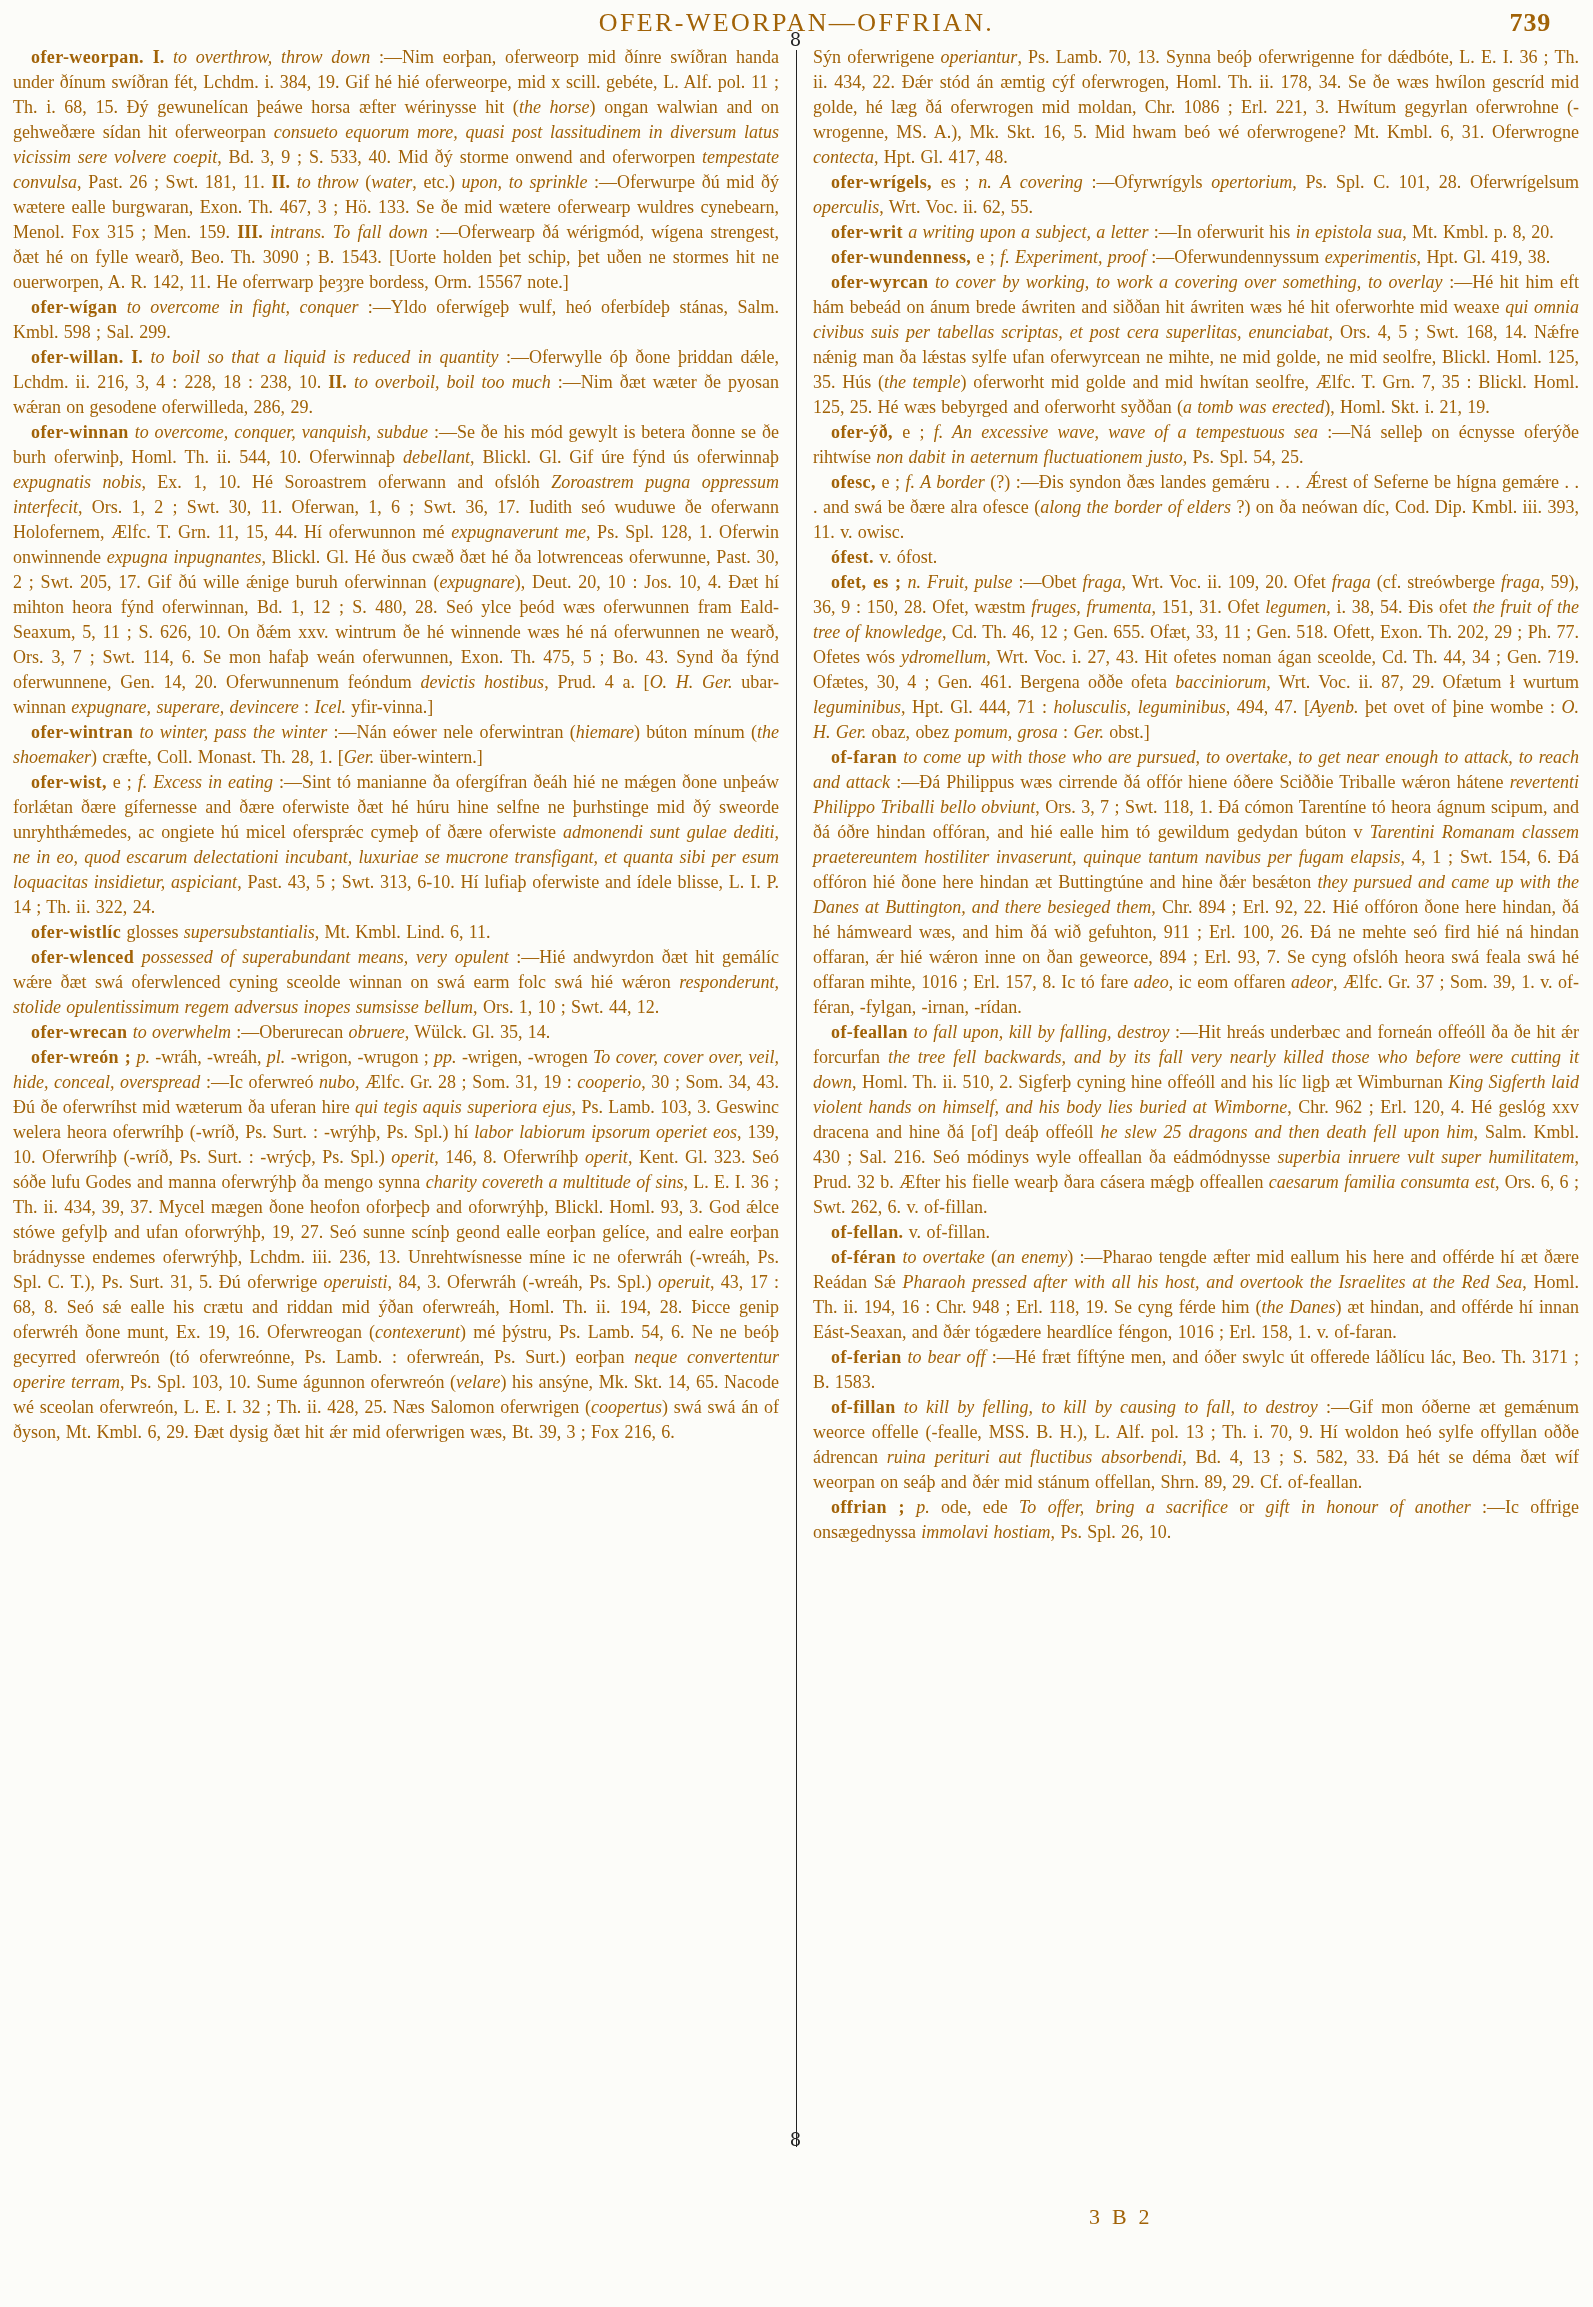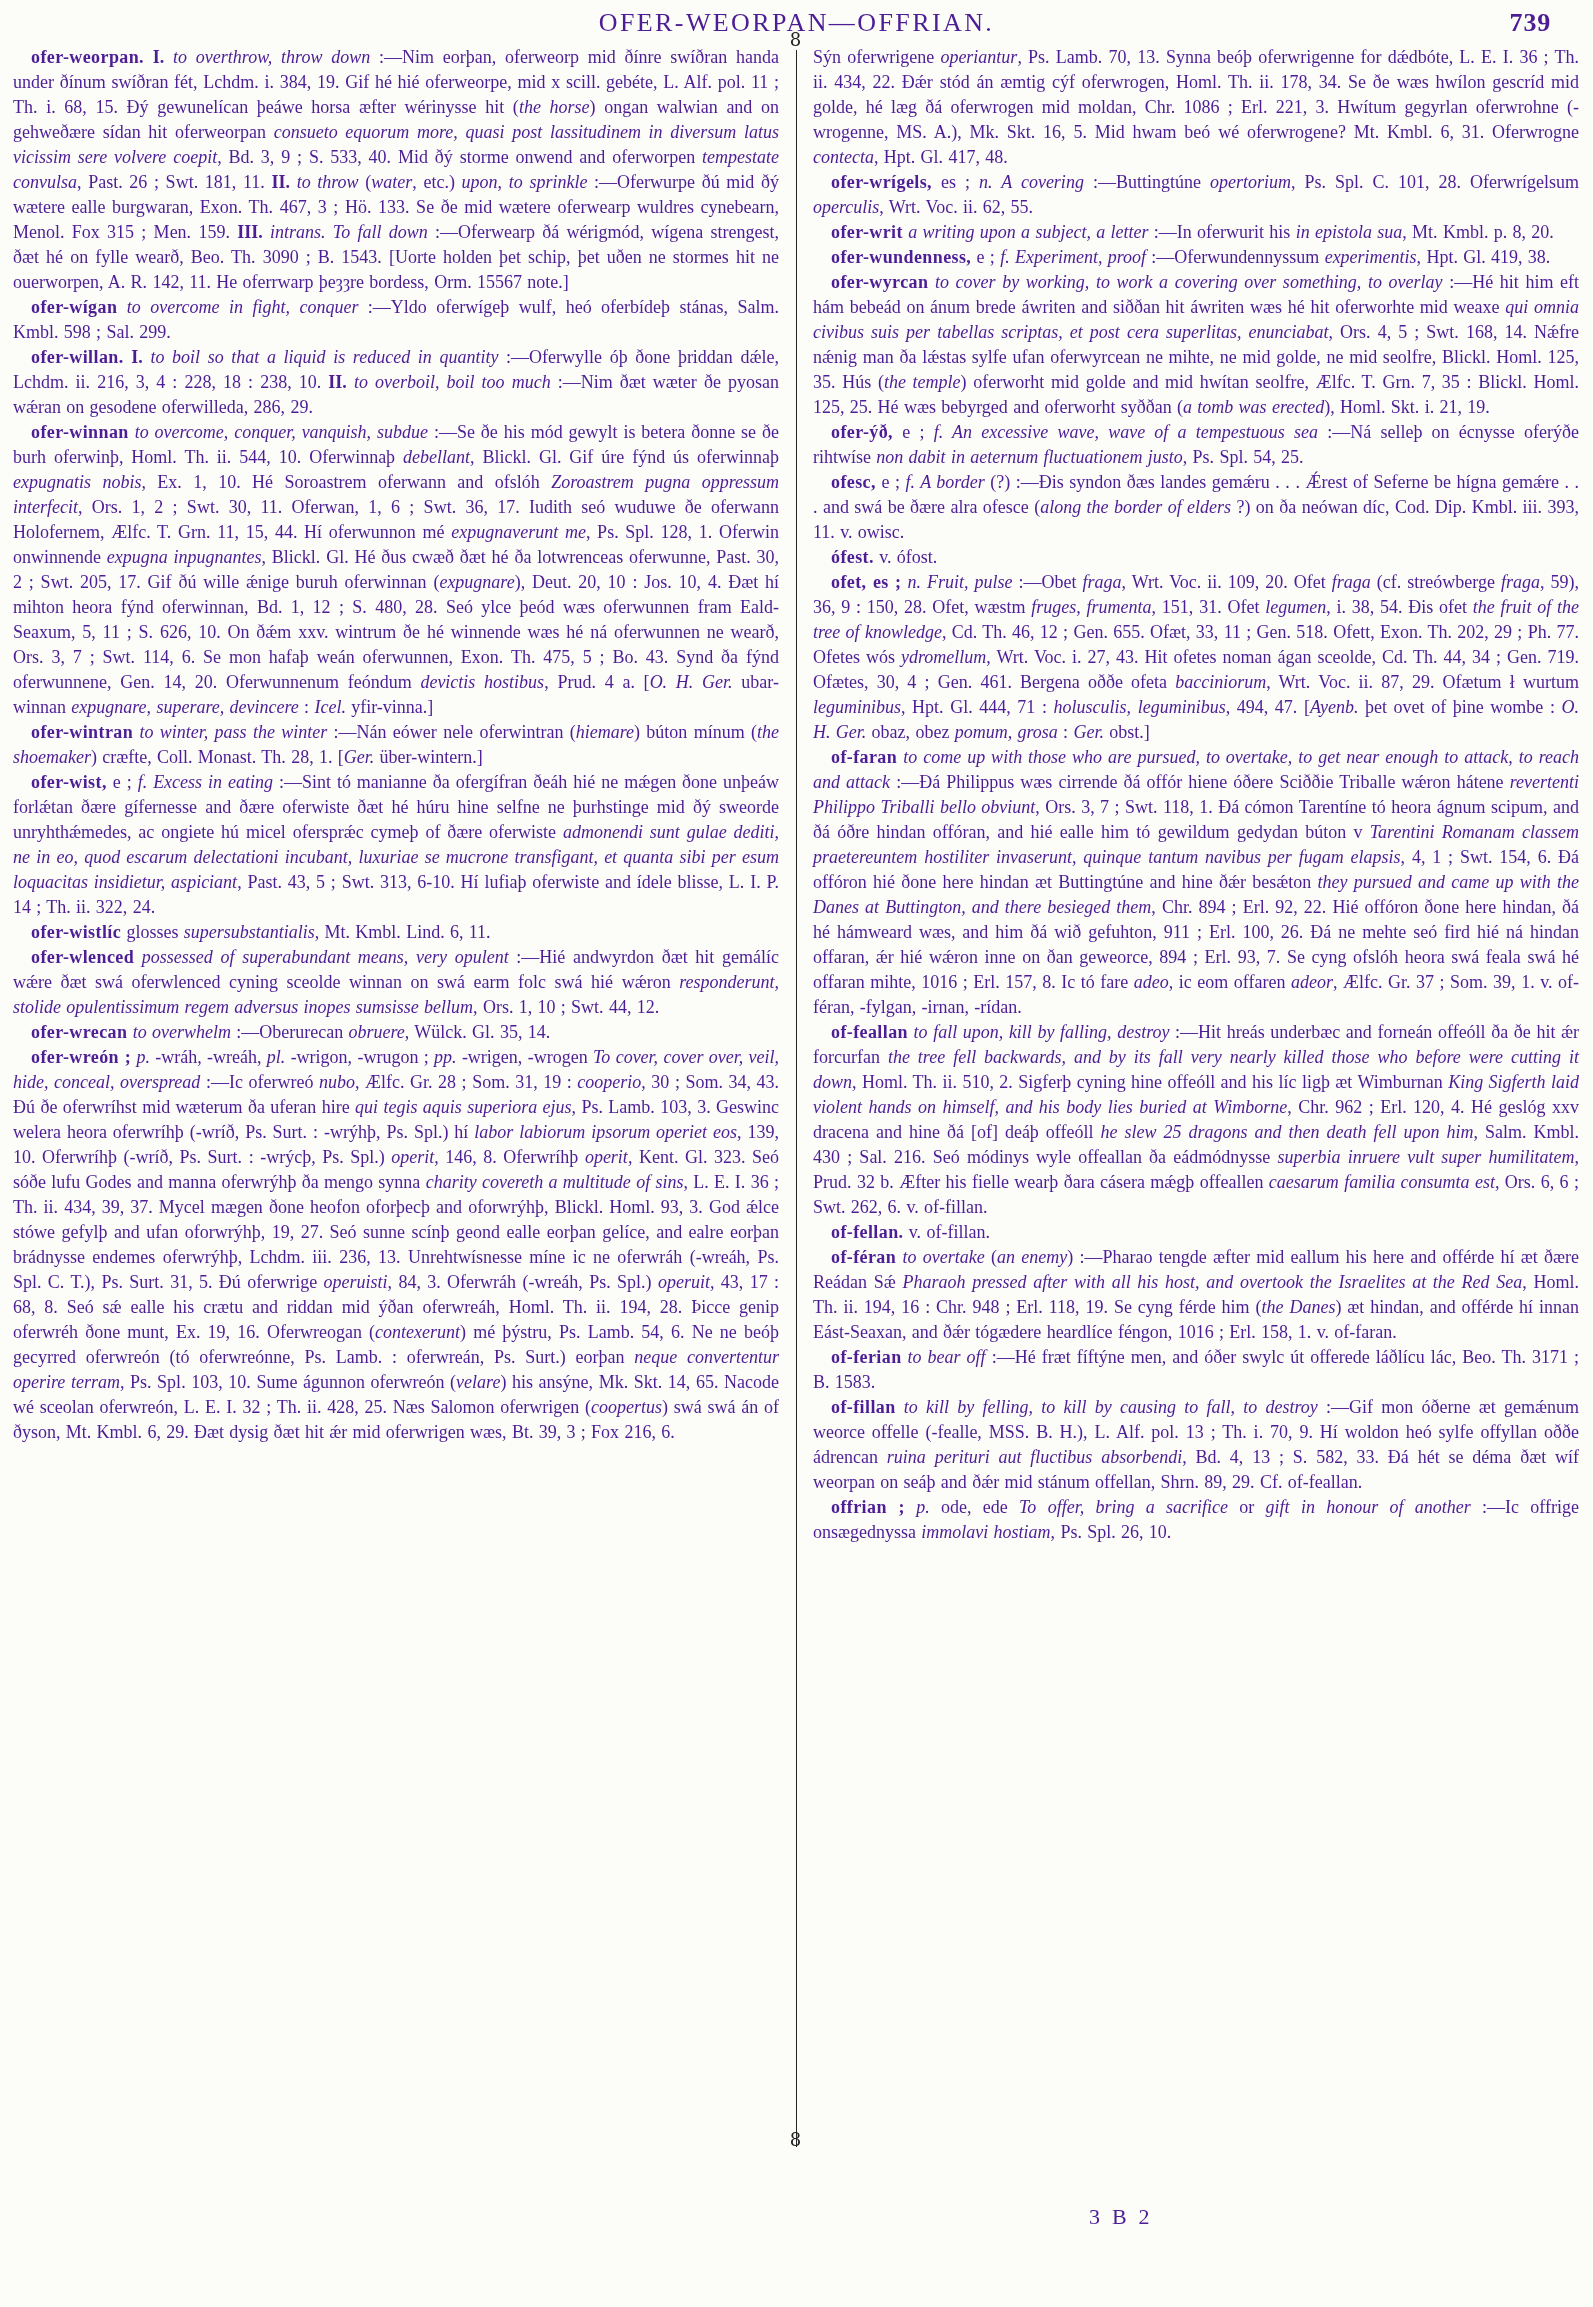--- a/index.html
+++ b/index.html
@@ -1,20 +1,20 @@
 <!DOCTYPE html>
 <html style="font-size:13px"><head>
 <meta charset="utf-8">
 <style>
   html,body{margin:0;padding:0;background:#d8d5cf;}
   .page{
     position:relative;
     width:1593px;height:2307px;
     background:#fcfcf9;
-    color:#4c1d95;
+    color:#a16207;
     font-family:"Liberation Serif","DejaVu Serif",serif;
     overflow:hidden;
   }
   .header{position:absolute;top:8px;left:0;width:100%;height:40px;}
   .title{
     position:absolute;left:0;right:0;top:0;
     text-align:center;
     font-size:26px;letter-spacing:2.4px;font-weight:normal;
   }
   .pagenum{
@@ -66,21 +66,21 @@
       <p class="entry"><b class="hw">ofer-winnan</b><span> </span><span style="font-style: italic;">to overcome, conquer, vanquish, subdue</span><span> :—Se ðe his mód gewylt is betera ðonne se ðe burh oferwinþ, Homl. Th. ii. 544, 10. Oferwinnaþ </span><span style="font-style: italic;">debellant</span><span>, Blickl. Gl. Gif úre fýnd ús oferwinnaþ </span><span style="font-style: italic;">expugnatis nobis</span><span>, Ex. 1, 10. Hé Soroastrem oferwann and ofslóh </span><span style="font-style: italic;">Zoroastrem pugna oppressum interfecit</span><span>, Ors. 1, 2 ; Swt. 30, 11. Oferwan, 1, 6 ; Swt. 36, 17. Iudith seó wuduwe ðe oferwann Holofernem, Ælfc. T. Grn. 11, 15, 44. Hí oferwunnon mé </span><span style="font-style: italic;">expugnaverunt me</span><span>, Ps. Spl. 128, 1. Oferwin onwinnende </span><span style="font-style: italic;">expugna inpugnantes</span><span>, Blickl. Gl. Hé ðus cwæð ðæt hé ða lotwrenceas oferwunne, Past. 30, 2 ; Swt. 205, 17. Gif ðú wille ǽnige buruh oferwinnan (</span><span style="font-style: italic;">expugnare</span><span>), Deut. 20, 10 : Jos. 10, 4. Ðæt hí mihton heora fýnd oferwinnan, Bd. 1, 12 ; S. 480, 28. Seó ylce þeód wæs oferwunnen fram Eald-Seaxum, 5, 11 ; S. 626, 10. On ðǽm xxv. wintrum ðe hé winnende wæs hé ná oferwunnen ne wearð, Ors. 3, 7 ; Swt. 114, 6. Se mon hafaþ weán oferwunnen, Exon. Th. 475, 5 ; Bo. 43. Synd ða fýnd oferwunnene, Gen. 14, 20. Oferwunnenum feóndum </span><span style="font-style: italic;">devictis hostibus</span><span>, Prud. 4 a. [</span><span style="font-style: italic;">O. H. Ger.</span><span> ubar-winnan </span><span style="font-style: italic;">expugnare, superare, devincere</span><span> : </span><span style="font-style: italic;">Icel.</span><span> yfir-vinna.]</span></p>
       <p class="entry"><b class="hw">ofer-wintran</b><span> </span><span style="font-style: italic;">to winter, pass the winter</span><span> :—Nán eówer nele oferwintran (</span><span style="font-style: italic;">hiemare</span><span>) búton mínum (</span><span style="font-style: italic;">the shoemaker</span><span>) cræfte, Coll. Monast. Th. 28, 1. [</span><span style="font-style: italic;">Ger.</span><span> über-wintern.]</span></p>
       <p class="entry"><b class="hw">ofer-wist,</b><span> e ; </span><span style="font-style: italic;">f. Excess in eating</span><span> :—Sint tó manianne ða ofergífran ðeáh hié ne mǽgen ðone unþeáw forlǽtan ðære gífernesse and ðære oferwiste ðæt hé húru hine selfne ne þurhstinge mid ðý sweorde unryhthǽmedes, ac ongiete hú micel ofersprǽc cymeþ of ðære oferwiste </span><span style="font-style: italic;">admonendi sunt gulae dediti, ne in eo, quod escarum delectationi incubant, luxuriae se mucrone transfigant, et quanta sibi per esum loquacitas insidietur, aspiciant</span><span>, Past. 43, 5 ; Swt. 313, 6-10. Hí lufiaþ oferwiste and ídele blisse, L. I. P. 14 ; Th. ii. 322, 24.</span></p>
       <p class="entry"><b class="hw">ofer-wistlíc</b><span> glosses </span><span style="font-style: italic;">supersubstantialis</span><span>, Mt. Kmbl. Lind. 6, 11.</span></p>
       <p class="entry"><b class="hw">ofer-wlenced</b><span> </span><span style="font-style: italic;">possessed of superabundant means, very opulent</span><span> :—Hié andwyrdon ðæt hit gemálíc wǽre ðæt swá oferwlenced cyning sceolde winnan on swá earm folc swá hié wǽron </span><span style="font-style: italic;">responderunt, stolide opulentissimum regem adversus inopes sumsisse bellum</span><span>, Ors. 1, 10 ; Swt. 44, 12.</span></p>
       <p class="entry"><b class="hw">ofer-wrecan</b><span> </span><span style="font-style: italic;">to overwhelm</span><span> :—Oberurecan </span><span style="font-style: italic;">obruere</span><span>, Wülck. Gl. 35, 14.</span></p>
       <p class="entry"><b class="hw">ofer-wreón ;</b><span> </span><span style="font-style: italic;">p.</span><span> -wráh, -wreáh, </span><span style="font-style: italic;">pl.</span><span> -wrigon, -wrugon ; </span><span style="font-style: italic;">pp.</span><span> -wrigen, -wrogen </span><span style="font-style: italic;">To cover, cover over, veil, hide, conceal, overspread</span><span> :—Ic oferwreó </span><span style="font-style: italic;">nubo</span><span>, Ælfc. Gr. 28 ; Som. 31, 19 : </span><span style="font-style: italic;">cooperio</span><span>, 30 ; Som. 34, 43. Ðú ðe oferwríhst mid wæterum ða uferan hire </span><span style="font-style: italic;">qui tegis aquis superiora ejus</span><span>, Ps. Lamb. 103, 3. Geswinc welera heora oferwríhþ (-wríð, Ps. Surt. : -wrýhþ, Ps. Spl.) hí </span><span style="font-style: italic;">labor labiorum ipsorum operiet eos</span><span>, 139, 10. Oferwríhþ (-wríð, Ps. Surt. : -wrýcþ, Ps. Spl.) </span><span style="font-style: italic;">operit</span><span>, 146, 8. Oferwríhþ </span><span style="font-style: italic;">operit</span><span>, Kent. Gl. 323. Seó sóðe lufu Godes and manna oferwrýhþ ða mengo synna </span><span style="font-style: italic;">charity covereth a multitude of sins</span><span>, L. E. I. 36 ; Th. ii. 434, 39, 37. Mycel mægen ðone heofon oforþecþ and oforwrýhþ, Blickl. Homl. 93, 3. God ǽlce stówe gefylþ and ufan oforwrýhþ, 19, 27. Seó sunne scínþ geond ealle eorþan gelíce, and ealre eorþan brádnysse endemes oferwrýhþ, Lchdm. iii. 236, 13. Unrehtwísnesse míne ic ne oferwráh (-wreáh, Ps. Spl. C. T.), Ps. Surt. 31, 5. Ðú oferwrige </span><span style="font-style: italic;">operuisti</span><span>, 84, 3. Oferwráh (-wreáh, Ps. Spl.) </span><span style="font-style: italic;">operuit</span><span>, 43, 17 : 68, 8. Seó sǽ ealle his crætu and riddan mid ýðan oferwreáh, Homl. Th. ii. 194, 28. Þicce genip oferwréh ðone munt, Ex. 19, 16. Oferwreogan (</span><span style="font-style: italic;">contexerunt</span><span>) mé þýstru, Ps. Lamb. 54, 6. Ne ne beóþ gecyrred oferwreón (tó oferwreónne, Ps. Lamb. : oferwreán, Ps. Surt.) eorþan </span><span style="font-style: italic;">neque convertentur operire terram</span><span>, Ps. Spl. 103, 10. Sume águnnon oferwreón (</span><span style="font-style: italic;">velare</span><span>) his ansýne, Mk. Skt. 14, 65. Nacode wé sceolan oferwreón, L. E. I. 32 ; Th. ii. 428, 25. Næs Salomon oferwrigen (</span><span style="font-style: italic;">coopertus</span><span>) swá swá án of ðyson, Mt. Kmbl. 6, 29. Ðæt dysig ðæt hit ǽr mid oferwrigen wæs, Bt. 39, 3 ; Fox 216, 6.</span></p>
     </div>
   <div class="col col-right">
       <p class="entry cont"><span>Sýn oferwrigene </span><span style="font-style: italic;">operiantur</span><span>, Ps. Lamb. 70, 13. Synna beóþ oferwrigenne for dǽdbóte, L. E. I. 36 ; Th. ii. 434, 22. Ðǽr stód án æmtig cýf oferwrogen, Homl. Th. ii. 178, 34. Se ðe wæs hwílon gescríd mid golde, hé læg ðá oferwrogen mid moldan, Chr. 1086 ; Erl. 221, 3. Hwítum gegyrlan oferwrohne (-wrogenne, MS. A.), Mk. Skt. 16, 5. Mid hwam beó wé oferwrogene? Mt. Kmbl. 6, 31. Oferwrogne </span><span style="font-style: italic;">contecta</span><span>, Hpt. Gl. 417, 48.</span></p>
-      <p class="entry"><b class="hw">ofer-wrígels,</b><span> es ; </span><span style="font-style: italic;">n. A covering</span><span> :—Buttingtúne </span><span style="font-style: italic;">opertorium</span><span>, Ps. Spl. C. 101, 28. Oferwrígelsum </span><span style="font-style: italic;">operculis</span><span>, Wrt. Voc. ii. 62, 55.</span></p>
+      <p class="entry"><b class="hw">ofer-wrígels,</b><span> es ; </span><span style="font-style: italic;">n. A covering</span><span> :—Ofyrwrígyls </span><span style="font-style: italic;">opertorium</span><span>, Ps. Spl. C. 101, 28. Oferwrígelsum </span><span style="font-style: italic;">operculis</span><span>, Wrt. Voc. ii. 62, 55.</span></p>
       <p class="entry"><b class="hw">ofer-writ</b><span> </span><span style="font-style: italic;">a writing upon a subject, a letter</span><span> :—In oferwurit his </span><span style="font-style: italic;">in epistola sua</span><span>, Mt. Kmbl. p. 8, 20.</span></p>
       <p class="entry"><b class="hw">ofer-wundenness,</b><span> e ; </span><span style="font-style: italic;">f. Experiment, proof</span><span> :—Oferwundennyssum </span><span style="font-style: italic;">experimentis</span><span>, Hpt. Gl. 419, 38.</span></p>
       <p class="entry"><b class="hw">ofer-wyrcan</b><span> </span><span style="font-style: italic;">to cover by working, to work a covering over something, to overlay</span><span> :—Hé hit him eft hám bebeád on ánum brede áwriten and siððan hit áwriten wæs hé hit oferworhte mid weaxe </span><span style="font-style: italic;">qui omnia civibus suis per tabellas scriptas, et post cera superlitas, enunciabat</span><span>, Ors. 4, 5 ; Swt. 168, 14. Nǽfre nǽnig man ða lǽstas sylfe ufan oferwyrcean ne mihte, ne mid golde, ne mid seolfre, Blickl. Homl. 125, 35. Hús (</span><span style="font-style: italic;">the temple</span><span>) oferworht mid golde and mid hwítan seolfre, Ælfc. T. Grn. 7, 35 : Blickl. Homl. 125, 25. Hé wæs bebyrged and oferworht syððan (</span><span style="font-style: italic;">a tomb was erected</span><span>), Homl. Skt. i. 21, 19.</span></p>
       <p class="entry"><b class="hw">ofer-ýð,</b><span> e ; </span><span style="font-style: italic;">f. An excessive wave, wave of a tempestuous sea</span><span> :—Ná selleþ on écnysse oferýðe rihtwíse </span><span style="font-style: italic;">non dabit in aeternum fluctuationem justo</span><span>, Ps. Spl. 54, 25.</span></p>
       <p class="entry"><b class="hw">ofesc,</b><span> e ; </span><span style="font-style: italic;">f. A border</span><span> (?) :—Ðis syndon ðæs landes gemǽru . . . Ǽrest of Seferne be hígna gemǽre . . . and swá be ðære alra ofesce (</span><span style="font-style: italic;">along the border of elders</span><span> ?) on ða neówan díc, Cod. Dip. Kmbl. iii. 393, 11. v. owisc.</span></p>
       <p class="entry"><b class="hw">ófest.</b><span> v. ófost.</span></p>
       <p class="entry"><b class="hw">ofet, es ;</b><span> </span><span style="font-style: italic;">n. Fruit, pulse</span><span> :—Obet </span><span style="font-style: italic;">fraga</span><span>, Wrt. Voc. ii. 109, 20. Ofet </span><span style="font-style: italic;">fraga</span><span> (cf. streówberge </span><span style="font-style: italic;">fraga</span><span>, 59), 36, 9 : 150, 28. Ofet, wæstm </span><span style="font-style: italic;">fruges, frumenta</span><span>, 151, 31. Ofet </span><span style="font-style: italic;">legumen</span><span>, i. 38, 54. Ðis ofet </span><span style="font-style: italic;">the fruit of the tree of knowledge</span><span>, Cd. Th. 46, 12 ; Gen. 655. Ofæt, 33, 11 ; Gen. 518. Ofett, Exon. Th. 202, 29 ; Ph. 77. Ofetes wós </span><span style="font-style: italic;">ydromellum</span><span>, Wrt. Voc. i. 27, 43. Hit ofetes noman ágan sceolde, Cd. Th. 44, 34 ; Gen. 719. Ofætes, 30, 4 ; Gen. 461. Bergena oððe ofeta </span><span style="font-style: italic;">bacciniorum</span><span>, Wrt. Voc. ii. 87, 29. Ofætum ł wurtum </span><span style="font-style: italic;">leguminibus</span><span>, Hpt. Gl. 444, 71 : </span><span style="font-style: italic;">holusculis, leguminibus</span><span>, 494, 47. [</span><span style="font-style: italic;">Ayenb.</span><span> þet ovet of þine wombe : </span><span style="font-style: italic;">O. H. Ger.</span><span> obaz, obez </span><span style="font-style: italic;">pomum, grosa</span><span> : </span><span style="font-style: italic;">Ger.</span><span> obst.]</span></p>
       <p class="entry"><b class="hw">of-faran</b><span> </span><span style="font-style: italic;">to come up with those who are pursued, to overtake, to get near enough to attack, to reach and attack</span><span> :—Ðá Philippus wæs cirrende ðá offór hiene óðere Sciððie Triballe wǽron hátene </span><span style="font-style: italic;">revertenti Philippo Triballi bello obviunt</span><span>, Ors. 3, 7 ; Swt. 118, 1. Ðá cómon Tarentíne tó heora ágnum scipum, and ðá óðre hindan offóran, and hié ealle him tó gewildum gedydan búton v </span><span style="font-style: italic;">Tarentini Romanam classem praetereuntem hostiliter invaserunt, quinque tantum navibus per fugam elapsis</span><span>, 4, 1 ; Swt. 154, 6. Ðá offóron hié ðone here hindan æt Buttingtúne and hine ðǽr besǽton </span><span style="font-style: italic;">they pursued and came up with the Danes at Buttington, and there besieged them</span><span>, Chr. 894 ; Erl. 92, 22. Hié offóron ðone here hindan, ðá hé hámweard wæs, and him ðá wið gefuhton, 911 ; Erl. 100, 26. Ðá ne mehte seó fird hié ná hindan offaran, ǽr hié wǽron inne on ðan geweorce, 894 ; Erl. 93, 7. Se cyng ofslóh heora swá feala swá hé offaran mihte, 1016 ; Erl. 157, 8. Ic tó fare </span><span style="font-style: italic;">adeo</span><span>, ic eom offaren </span><span style="font-style: italic;">adeor</span><span>, Ælfc. Gr. 37 ; Som. 39, 1. v. of-féran, -fylgan, -irnan, -rídan.</span></p>
       <p class="entry"><b class="hw">of-feallan</b><span> </span><span style="font-style: italic;">to fall upon, kill by falling, destroy</span><span> :—Hit hreás underbæc and forneán offeóll ða ðe hit ǽr forcurfan </span><span style="font-style: italic;">the tree fell backwards, and by its fall very nearly killed those who before were cutting it down</span><span>, Homl. Th. ii. 510, 2. Sigferþ cyning hine offeóll and his líc ligþ æt Wimburnan </span><span style="font-style: italic;">King Sigferth laid violent hands on himself, and his body lies buried at Wimborne</span><span>, Chr. 962 ; Erl. 120, 4. Hé geslóg xxv dracena and hine ðá [of] deáþ offeóll </span><span style="font-style: italic;">he slew 25 dragons and then death fell upon him</span><span>, Salm. Kmbl. 430 ; Sal. 216. Seó módinys wyle offeallan ða eádmódnysse </span><span style="font-style: italic;">superbia inruere vult super humilitatem</span><span>, Prud. 32 b. Æfter his fielle wearþ ðara cásera mǽgþ offeallen </span><span style="font-style: italic;">caesarum familia consumta est</span><span>, Ors. 6, 6 ; Swt. 262, 6. v. of-fillan.</span></p>
       <p class="entry"><b class="hw">of-fellan.</b><span> v. of-fillan.</span></p>

